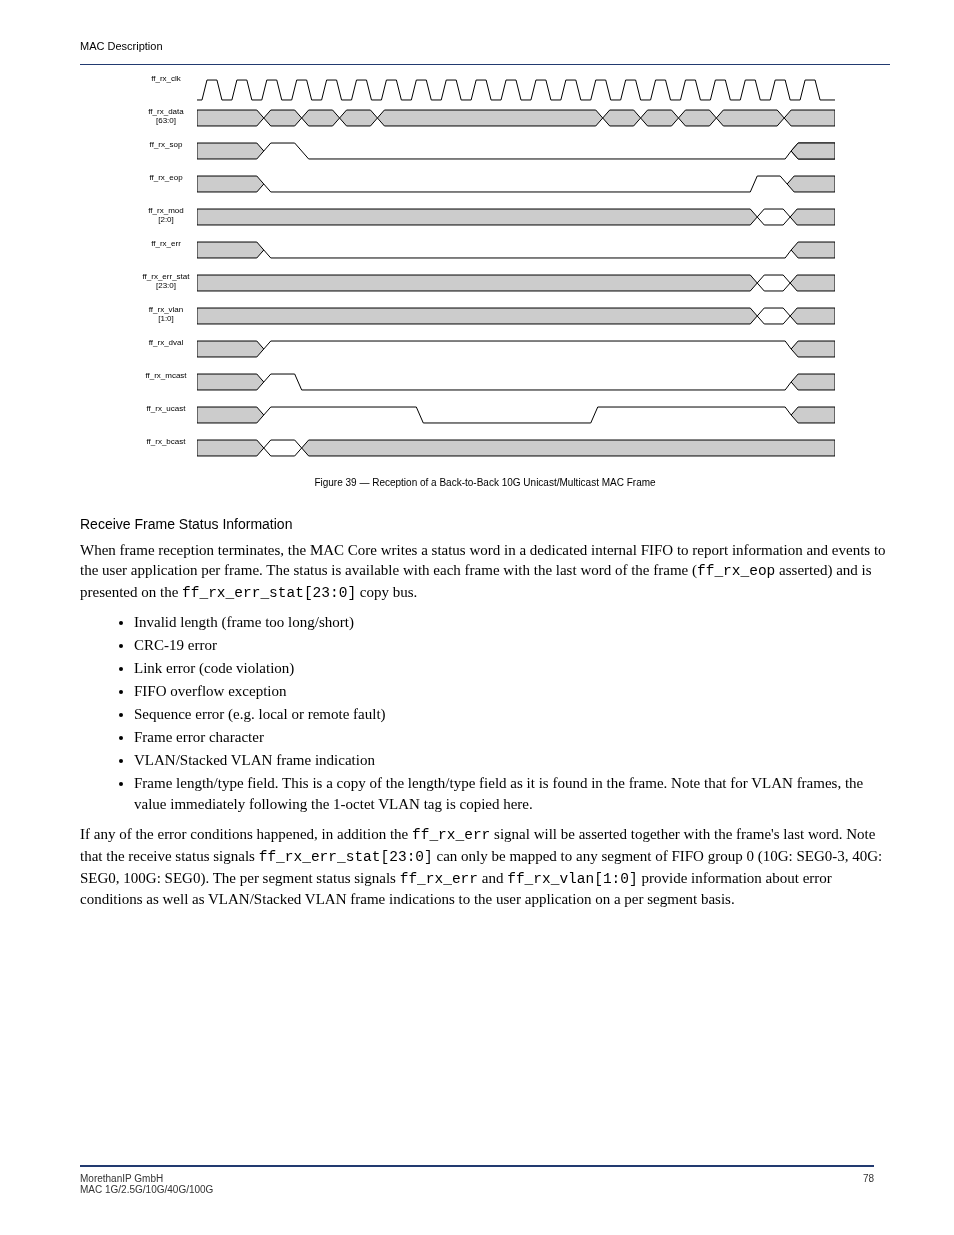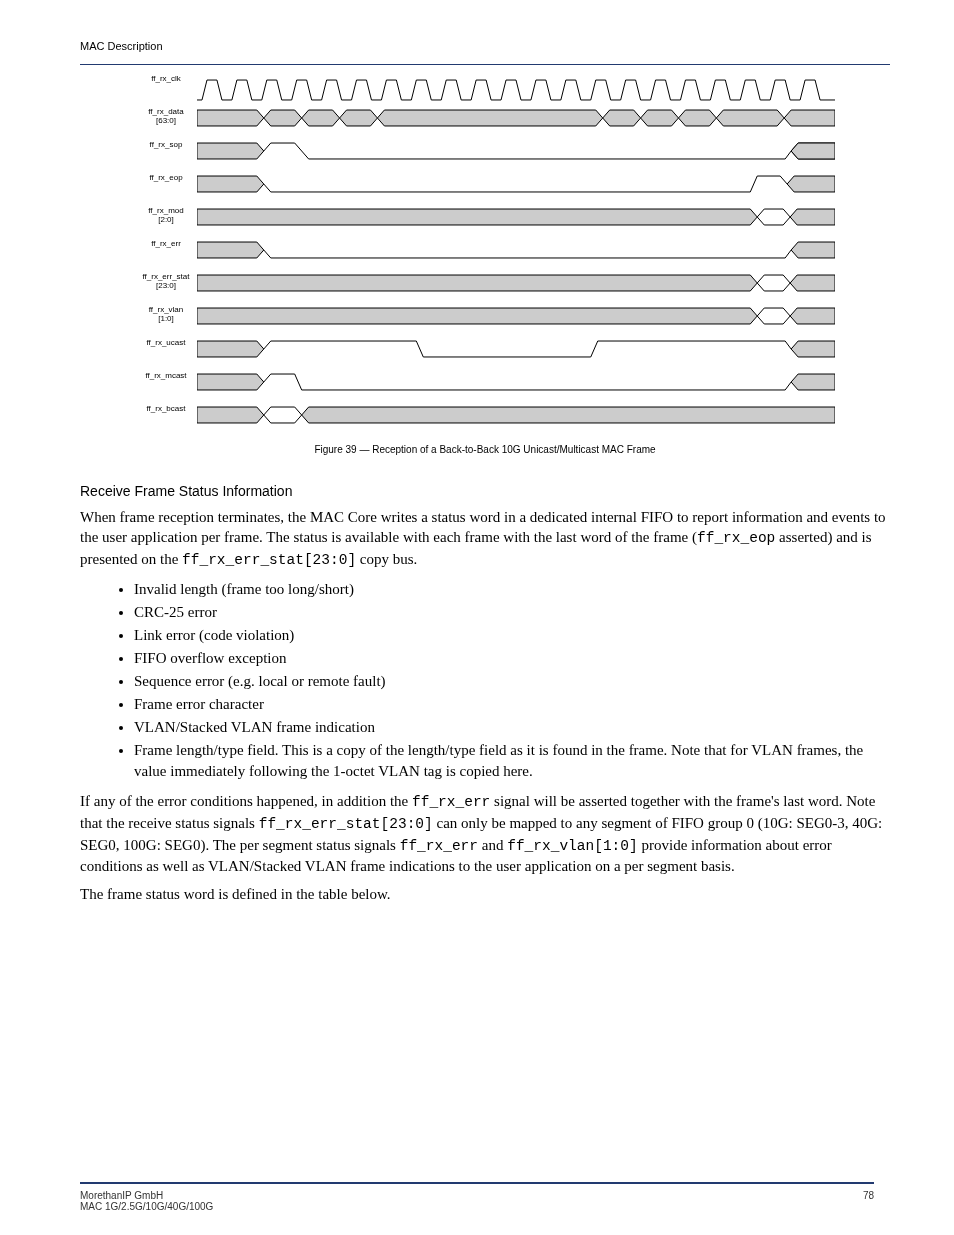--- a/index.html
+++ b/index.html
@@ -73,21 +73,21 @@
     padding: 1px 0;
   }
   code, .mono {
     font-family: "Courier New", Courier, monospace;
     font-size: 14.5px;
   }
   .footer {
     position: absolute;
     left: 80px;
     right: 80px;
-    bottom: 23px;
+    bottom: 40px;
     font-family: Arial, Helvetica, sans-serif;
     font-size: 10px;
     color: #333;
   }
   .footer .ft-rule {
     border: none;
     border-top: 2px solid #223a70;
     margin: 0 0 6px 0;
   }
   .footer .ft-row {
@@ -200,38 +200,48 @@
 [1:0]</div>
       <div class="wave">
         <svg viewBox="0 0 640 20" width="100%" height="20">
           <polygon points="0,2 555,2 562,10 555,18 0,18" fill="#ccc" stroke="#000"></polygon>
           <polygon points="562,10 569,2 588,2 595,10 588,18 569,18" fill="none" stroke="#000"></polygon>
           <polygon points="595,10 602,2 640,2 640,18 602,18" fill="#ccc" stroke="#000"></polygon>
         </svg>
       </div>
     </div>
 
+    <div class="row">
+      <div class="label">ff_rx_dval</div>
+      <div class="wave">
+        <svg viewBox="0 0 640 20" width="100%" height="20">
+          <polygon points="0,2 60,2 67,10 60,18 0,18" fill="#ccc" stroke="#000"></polygon>
+          <path d="M67 10 L74 2 L590 2 L596 10" fill="none" stroke="#000"></path>
+          <polygon points="596,10 603,2 640,2 640,18 603,18" fill="#ccc" stroke="#000"></polygon>
+        </svg>
+      </div>
+    </div>
+
+    <div class="row">
+      <div class="label">ff_rx_mcast</div>
+      <div class="wave">
+        <svg viewBox="0 0 640 20" width="100%" height="20">
+          <polygon points="0,2 60,2 67,10 60,18 0,18" fill="#ccc" stroke="#000"></polygon>
+          <path d="M67 10 L74 2 L98 2 L105 18 L590 18 L596 10" fill="none" stroke="#000"></path>
+          <polygon points="596,10 603,2 640,2 640,18 603,18" fill="#ccc" stroke="#000"></polygon>
+        </svg>
+      </div>
+    </div>
 
     <div class="row">
       <div class="label">ff_rx_ucast</div>
       <div class="wave">
         <svg viewBox="0 0 640 20" width="100%" height="20">
           <polygon points="0,2 60,2 67,10 60,18 0,18" fill="#ccc" stroke="#000"></polygon>
           <path d="M67 10 L74 2 L220 2 L227 18 L395 18 L402 2 L590 2 L596 10" fill="none" stroke="#000"></path>
-          <polygon points="596,10 603,2 640,2 640,18 603,18" fill="#ccc" stroke="#000"></polygon>
-        </svg>
-      </div>
-    </div>
-
-    <div class="row">
-      <div class="label">ff_rx_mcast</div>
-      <div class="wave">
-        <svg viewBox="0 0 640 20" width="100%" height="20">
-          <polygon points="0,2 60,2 67,10 60,18 0,18" fill="#ccc" stroke="#000"></polygon>
-          <path d="M67 10 L74 2 L98 2 L105 18 L590 18 L596 10" fill="none" stroke="#000"></path>
           <polygon points="596,10 603,2 640,2 640,18 603,18" fill="#ccc" stroke="#000"></polygon>
         </svg>
       </div>
     </div>
 
     <div class="row">
       <div class="label">ff_rx_bcast</div>
       <div class="wave">
         <svg viewBox="0 0 640 20" width="100%" height="20">
           <polygon points="0,2 60,2 67,10 60,18 0,18" fill="#ccc" stroke="#000"></polygon>
@@ -245,34 +255,33 @@
   <div class="caption">Figure 39 — Reception of a Back-to-Back 10G Unicast/Multicast MAC Frame</div>
 
   <div class="section-heading">Receive Frame Status Information</div>
 
   <p class="body-text">
     <span>When frame reception terminates, the MAC Core writes a status word in a dedicated internal FIFO to report information and events to the user application per frame. The status is available with each frame with the last word of the frame (</span><code>ff_rx_eop</code><span> asserted) and is presented on the </span><code>ff_rx_err_stat[23:0]</code><span> copy bus.</span>
   </p>
 
   <ul class="errs">
     <li>Invalid length (frame too long/short)</li>
-    <li>CRC-25 error</li>
+    <li>CRC-19 error</li>
     <li>Link error (code violation)</li>
     <li>FIFO overflow exception</li>
     <li>Sequence error (e.g. local or remote fault)</li>
     <li>Frame error character</li>
     <li>VLAN/Stacked VLAN frame indication</li>
     <li>Frame length/type field. This is a copy of the length/type field as it is found in the frame. Note that for VLAN frames, the value immediately following the 1-octet VLAN tag is copied here.</li>
   </ul>
 
   <p class="body-text">
     <span>If any of the error conditions happened, in addition the </span><code>ff_rx_err</code><span> signal will be asserted together with the frame's last word. Note that the receive status signals </span><code>ff_rx_err_stat[23:0]</code><span> can only be mapped to any segment of FIFO group 0 (10G: SEG0-3, 40G: SEG0, 100G: SEG0). The per segment status signals </span><code>ff_rx_err</code><span> and </span><code>ff_rx_vlan[1:0]</code><span> provide information about error conditions as well as VLAN/Stacked VLAN frame indications to the user application on a per segment basis.</span>
   </p>
 
-  <p class="body-text">The frame status word is defined in the table below.</p>
 </div>
 
 <div class="footer">
   <hr class="ft-rule">
   <div class="ft-row">
     <div>
       <span>MorethanIP GmbH</span><br>
       <span>MAC 1G/2.5G/10G/40G/100G </span>
     </div>
     <div>78</div>

